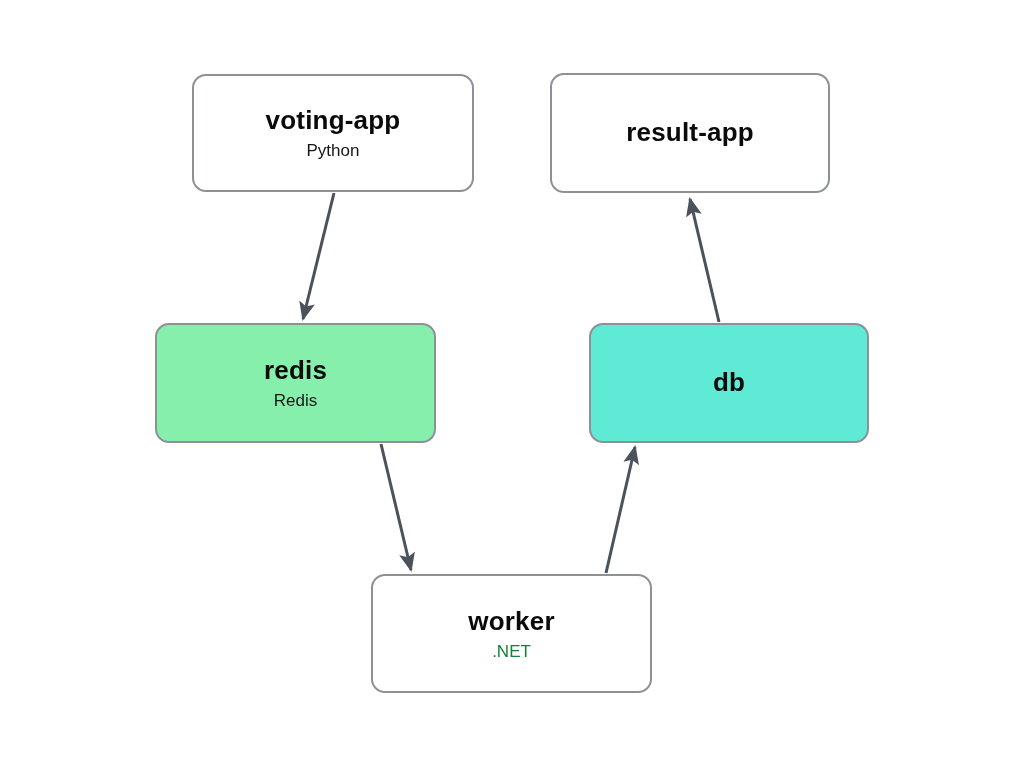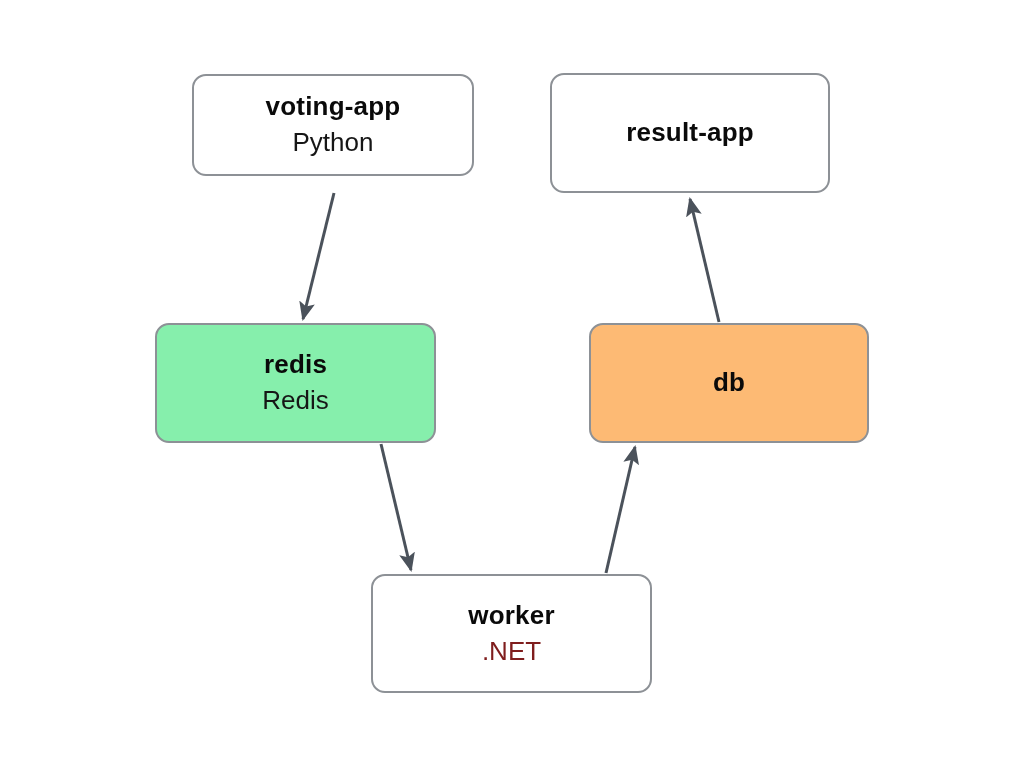--- a/index.html
+++ b/index.html
@@ -35,21 +35,21 @@
     text-align: center;
     line-height: 1.38;
   }
   .node-title {
     font-size: 26px;
     font-weight: 700;
     color: #0a0a0a;
     letter-spacing: 0.2px;
   }
   .node-subtitle {
-    font-size: 26px;
+    font-size: 17px;
     font-weight: 400;
     color: #161616;
   }
 </style>
 </head>
 <body>
 
 <div class="canvas">
   <svg class="edges-svg" width="1024" height="768" viewBox="0 0 1024 768" xmlns="http://www.w3.org/2000/svg">
     <defs>
@@ -58,32 +58,32 @@
       </marker>
     </defs>
     <g id="edge-group">
         <line x1="334" y1="193" x2="303" y2="319" stroke="#4b525b" stroke-width="3" marker-end="url(#arrowhead)"></line>
         <line x1="381" y1="444" x2="411" y2="570" stroke="#4b525b" stroke-width="3" marker-end="url(#arrowhead)"></line>
         <line x1="606" y1="573" x2="635" y2="447" stroke="#4b525b" stroke-width="3" marker-end="url(#arrowhead)"></line>
         <line x1="719" y1="322" x2="690" y2="199" stroke="#4b525b" stroke-width="3" marker-end="url(#arrowhead)"></line>
       </g>
   </svg>
   <div id="node-layer">
-      <div class="node" style="left: 192px; top: 74px; width: 282px; height: 102px; background: rgb(255, 255, 255); border-color: rgb(141, 145, 150);">
+      <div class="node" style="left: 192px; top: 74px; width: 282px; height: 118px; background: rgb(255, 255, 255); border-color: rgb(141, 145, 150);">
         <div class="node-title" style="color: rgb(10, 10, 10);">voting-app</div>
         <div class="node-subtitle" style="color: rgb(22, 22, 22);">Python</div>
       </div>
       <div class="node" style="left: 550px; top: 73px; width: 280px; height: 120px; background: rgb(255, 255, 255); border-color: rgb(141, 145, 150);">
         <div class="node-title" style="color: rgb(10, 10, 10);">result-app</div>
       </div>
       <div class="node" style="left: 155px; top: 323px; width: 281px; height: 120px; background: #86efac; border-color: rgb(141, 145, 150);">
         <div class="node-title" style="color: rgb(10, 10, 10);">redis</div>
         <div class="node-subtitle" style="color: rgb(22, 22, 22);">Redis</div>
       </div>
-      <div class="node" style="left: 589px; top: 323px; width: 280px; height: 120px; background: #fdba74; border-color: rgb(141, 145, 150);">
+      <div class="node" style="left: 589px; top: 323px; width: 280px; height: 120px; background: #5eead4; border-color: rgb(141, 145, 150);">
         <div class="node-title" style="color: rgb(10, 10, 10);">db</div>
       </div>
       <div class="node" style="left: 371px; top: 574px; width: 281px; height: 119px; background: rgb(255, 255, 255); border-color: rgb(141, 145, 150);">
         <div class="node-title" style="color: rgb(10, 10, 10);">worker</div>
-        <div class="node-subtitle" style="color: #7f1d1d;">.NET</div>
+        <div class="node-subtitle" style="color: #15803d;">.NET</div>
       </div>
     </div>
 </div>
 
 </body></html>

